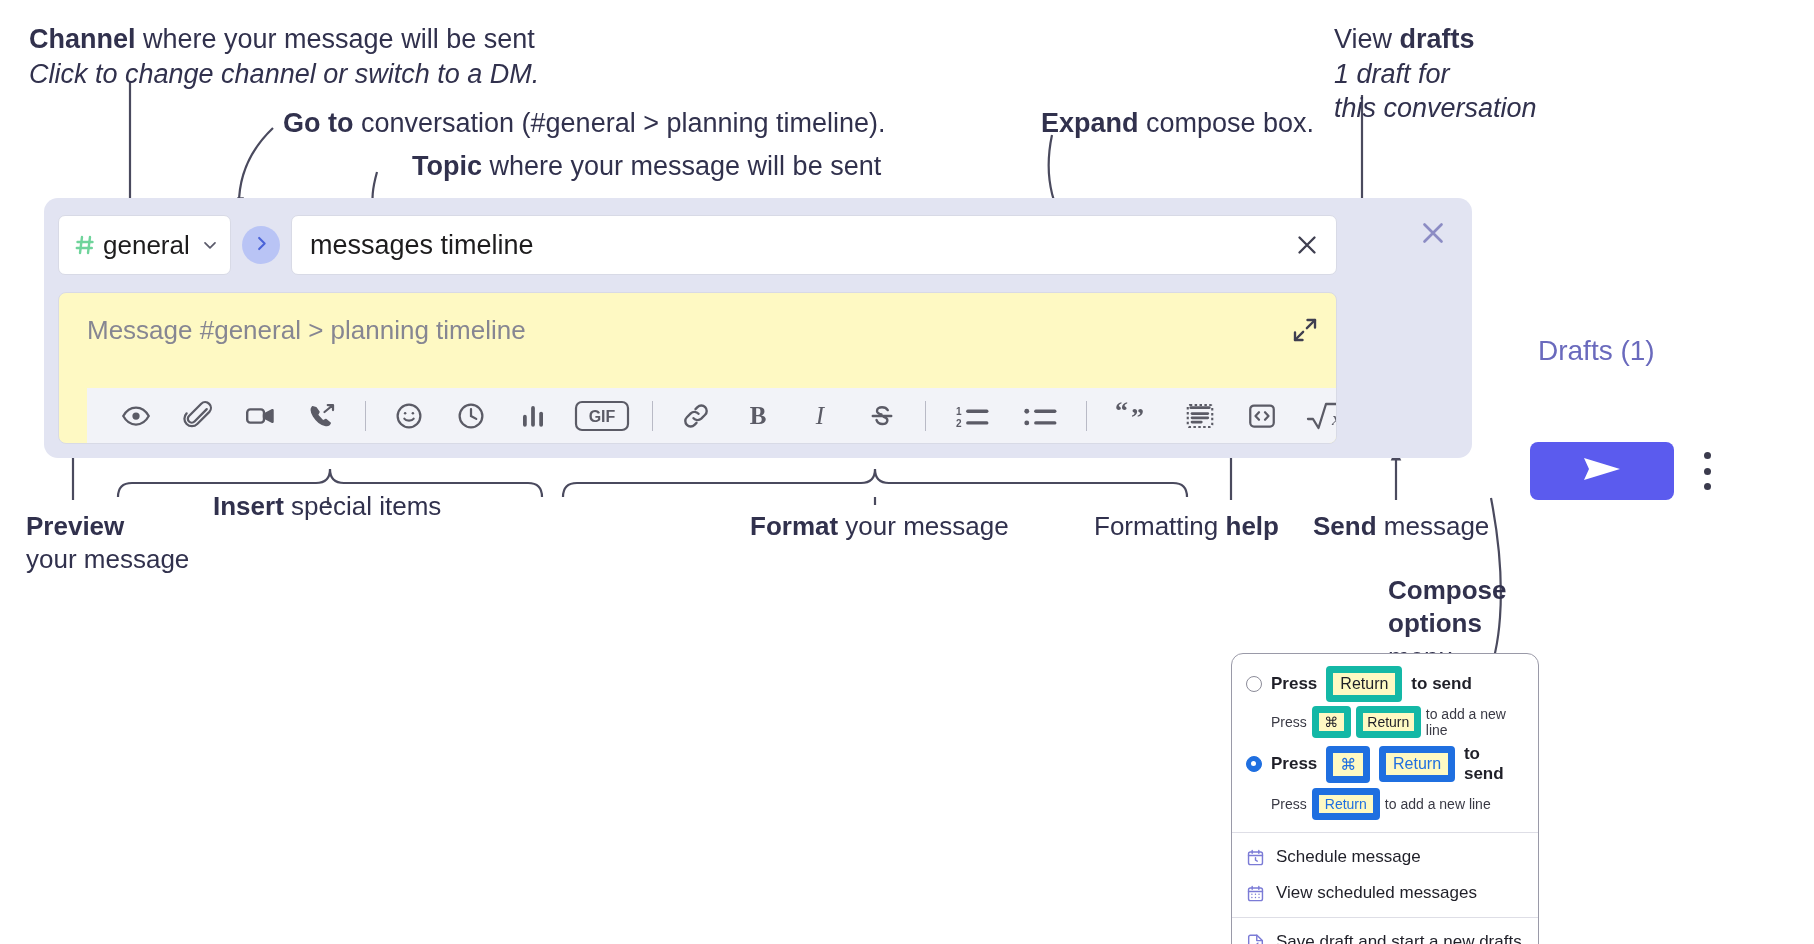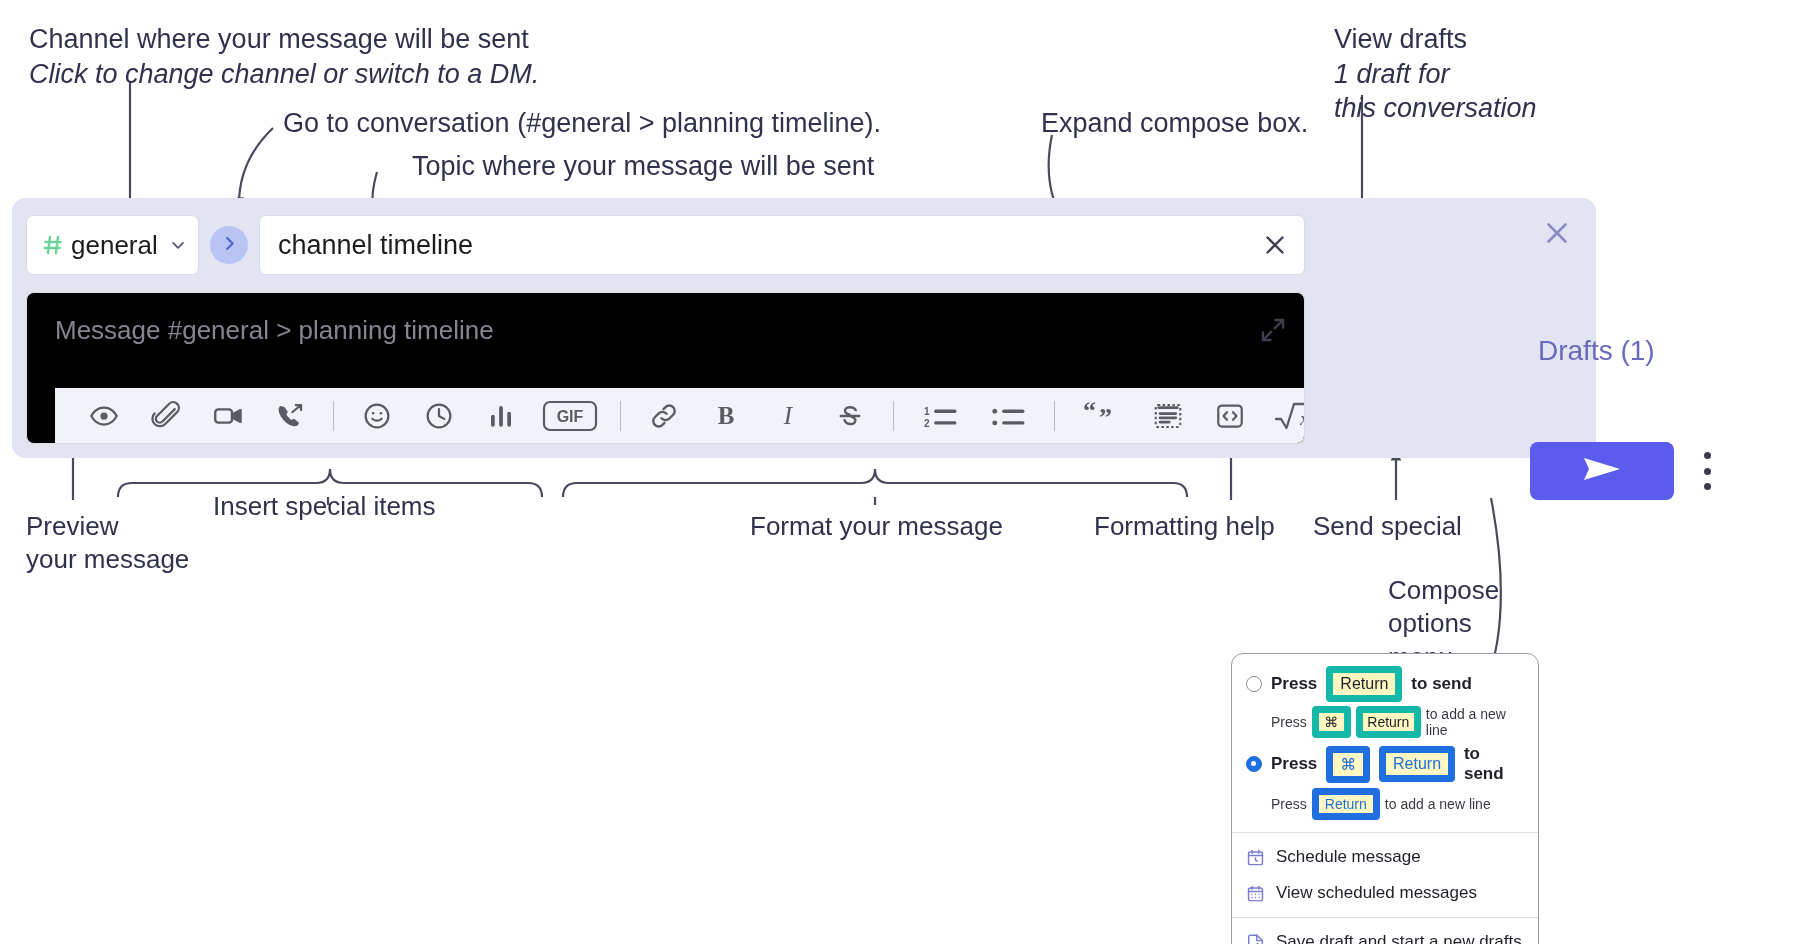--- a/index.html
+++ b/index.html
@@ -17,33 +17,33 @@
   .stage { position: absolute; inset: 0; }
 
   
   .anno {
     position: absolute;
     font-family: "Liberation Sans", sans-serif;
     color: #31314d;
     line-height: 1.28;
     white-space: pre;
   }
-  .anno .b { font-weight: 400; margin-top: 40px; }
+  .anno .b { font-weight: 700; margin-top: 40px; }
   .anno .i { font-style: italic; }
   .anno.sz1 { font-size: 27px; }
   .anno.sz2 { font-size: 26px; }
 
   
   .overlay { position: absolute; inset: 0; pointer-events: none; }
 
   
   #compose-widget {
     position: absolute;
-    left: 12px; top: 198px;
-    width: 1584px; height: 260px;
+    left: 44px; top: 198px;
+    width: 1428px; height: 260px;
     background: #e2e4f2;
     border-radius: 14px;
   }
   #compose-card {
     position: absolute;
     left: 14px; top: 14px;
     width: 1279px; height: 232px;
   }
   
   #context-row {
@@ -88,21 +88,21 @@
     flex: 1 1 auto;
     font-size: 27px; color: #1d1c1d;
     white-space: nowrap; overflow: hidden;
   }
   #topic-clear { width: 30px; height: 30px; cursor: pointer; flex: 0 0 auto; }
 
   
   #message-box {
     position: absolute; left: 0; top: 80px;
     width: 1279px; height: 152px;
-    background: #000000;
+    background: #fef9c3;
     border: 1px solid #d8dae6;
     border-radius: 8px;
     overflow: hidden;
   }
   #message-input {
     position: absolute; left: 0; top: 0;
     width: 100%; height: 96px;
     padding: 22px 60px 0 28px;
     font-size: 26px;
     color: #868692;
@@ -268,21 +268,21 @@
   <div class="anno sz1" style="left:1334px; top:22px;"><span>View </span><span class="b">drafts</span><br><span class="i">1 draft for</span><br><span class="i">this conversation</span></div>
 
   <div class="anno sz2" style="left:26px; top:510px;"><span class="b">Preview</span><br><span>your message</span></div>
 
   <div class="anno sz2" style="left:213px; top:490px;"><span class="b">Insert</span><span> special items</span></div>
 
   <div class="anno sz2" style="left:750px; top:510px;"><span class="b">Format</span><span> your message</span></div>
 
   <div class="anno sz2" style="left:1094px; top:510px;"><span>Formatting </span><span class="b">help</span></div>
 
-  <div class="anno sz2" style="left:1313px; top:510px;"><span class="b">Send</span><span> special</span></div>
+  <div class="anno sz2" style="left:1313px; top:510px;"><span class="b">Send</span><span> message</span></div>
 
   <div class="anno sz2" style="left:1388px; top:574px;"><span class="b">Compose</span><br><span class="b">options</span><br><span>menu</span></div>
 
   <div id="compose-widget">
 
     <div id="panel-close">
       <svg width="34" height="34" viewBox="0 0 24 24" fill="none" stroke="#8c8cc4" stroke-width="1.9" stroke-linecap="round">
         <path d="M6 6 L18 18 M18 6 L6 18"></path>
       </svg>
     </div>
@@ -307,21 +307,21 @@
 
         <div id="goto-button">
           <span>
             <svg width="19" height="19" viewBox="0 0 24 24" fill="none" stroke="#4a63d8" stroke-width="2.6" stroke-linecap="round" stroke-linejoin="round">
               <path d="M9 5 L16 12 L9 19"></path>
             </svg>
           </span>
         </div>
 
         <div id="topic-field">
-          <span id="topic-value">channel timeline</span>
+          <span id="topic-value">messages timeline</span>
           <span id="topic-clear">
             <svg width="30" height="30" viewBox="0 0 24 24" fill="none" stroke="#3f3f50" stroke-width="1.9" stroke-linecap="round">
               <path d="M6 6 L18 18 M18 6 L6 18"></path>
             </svg>
           </span>
         </div>
       </div>
 
       <div id="message-box">
         <div id="message-input">Message #general &gt; planning timeline</div>

